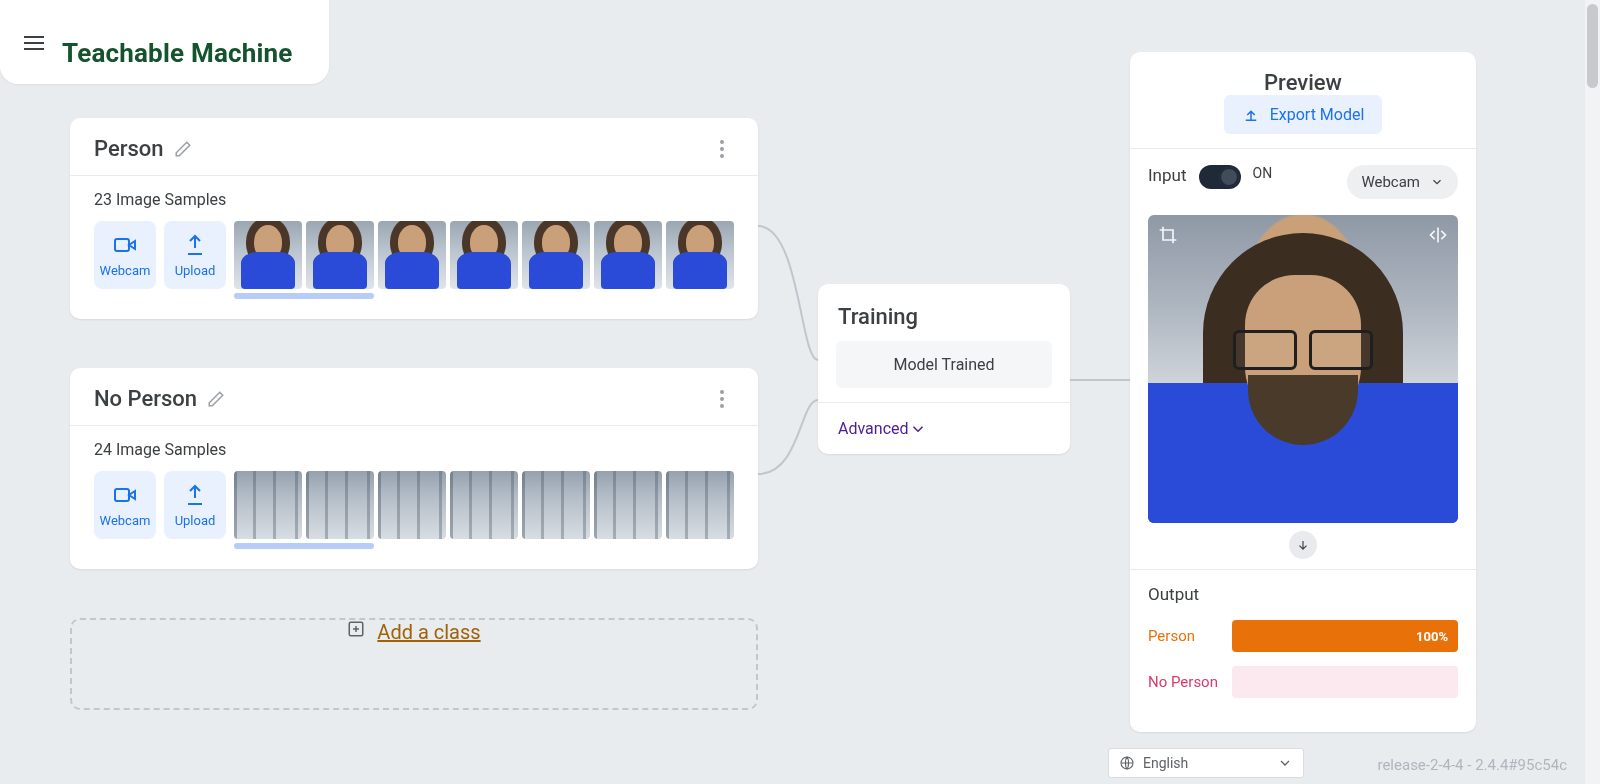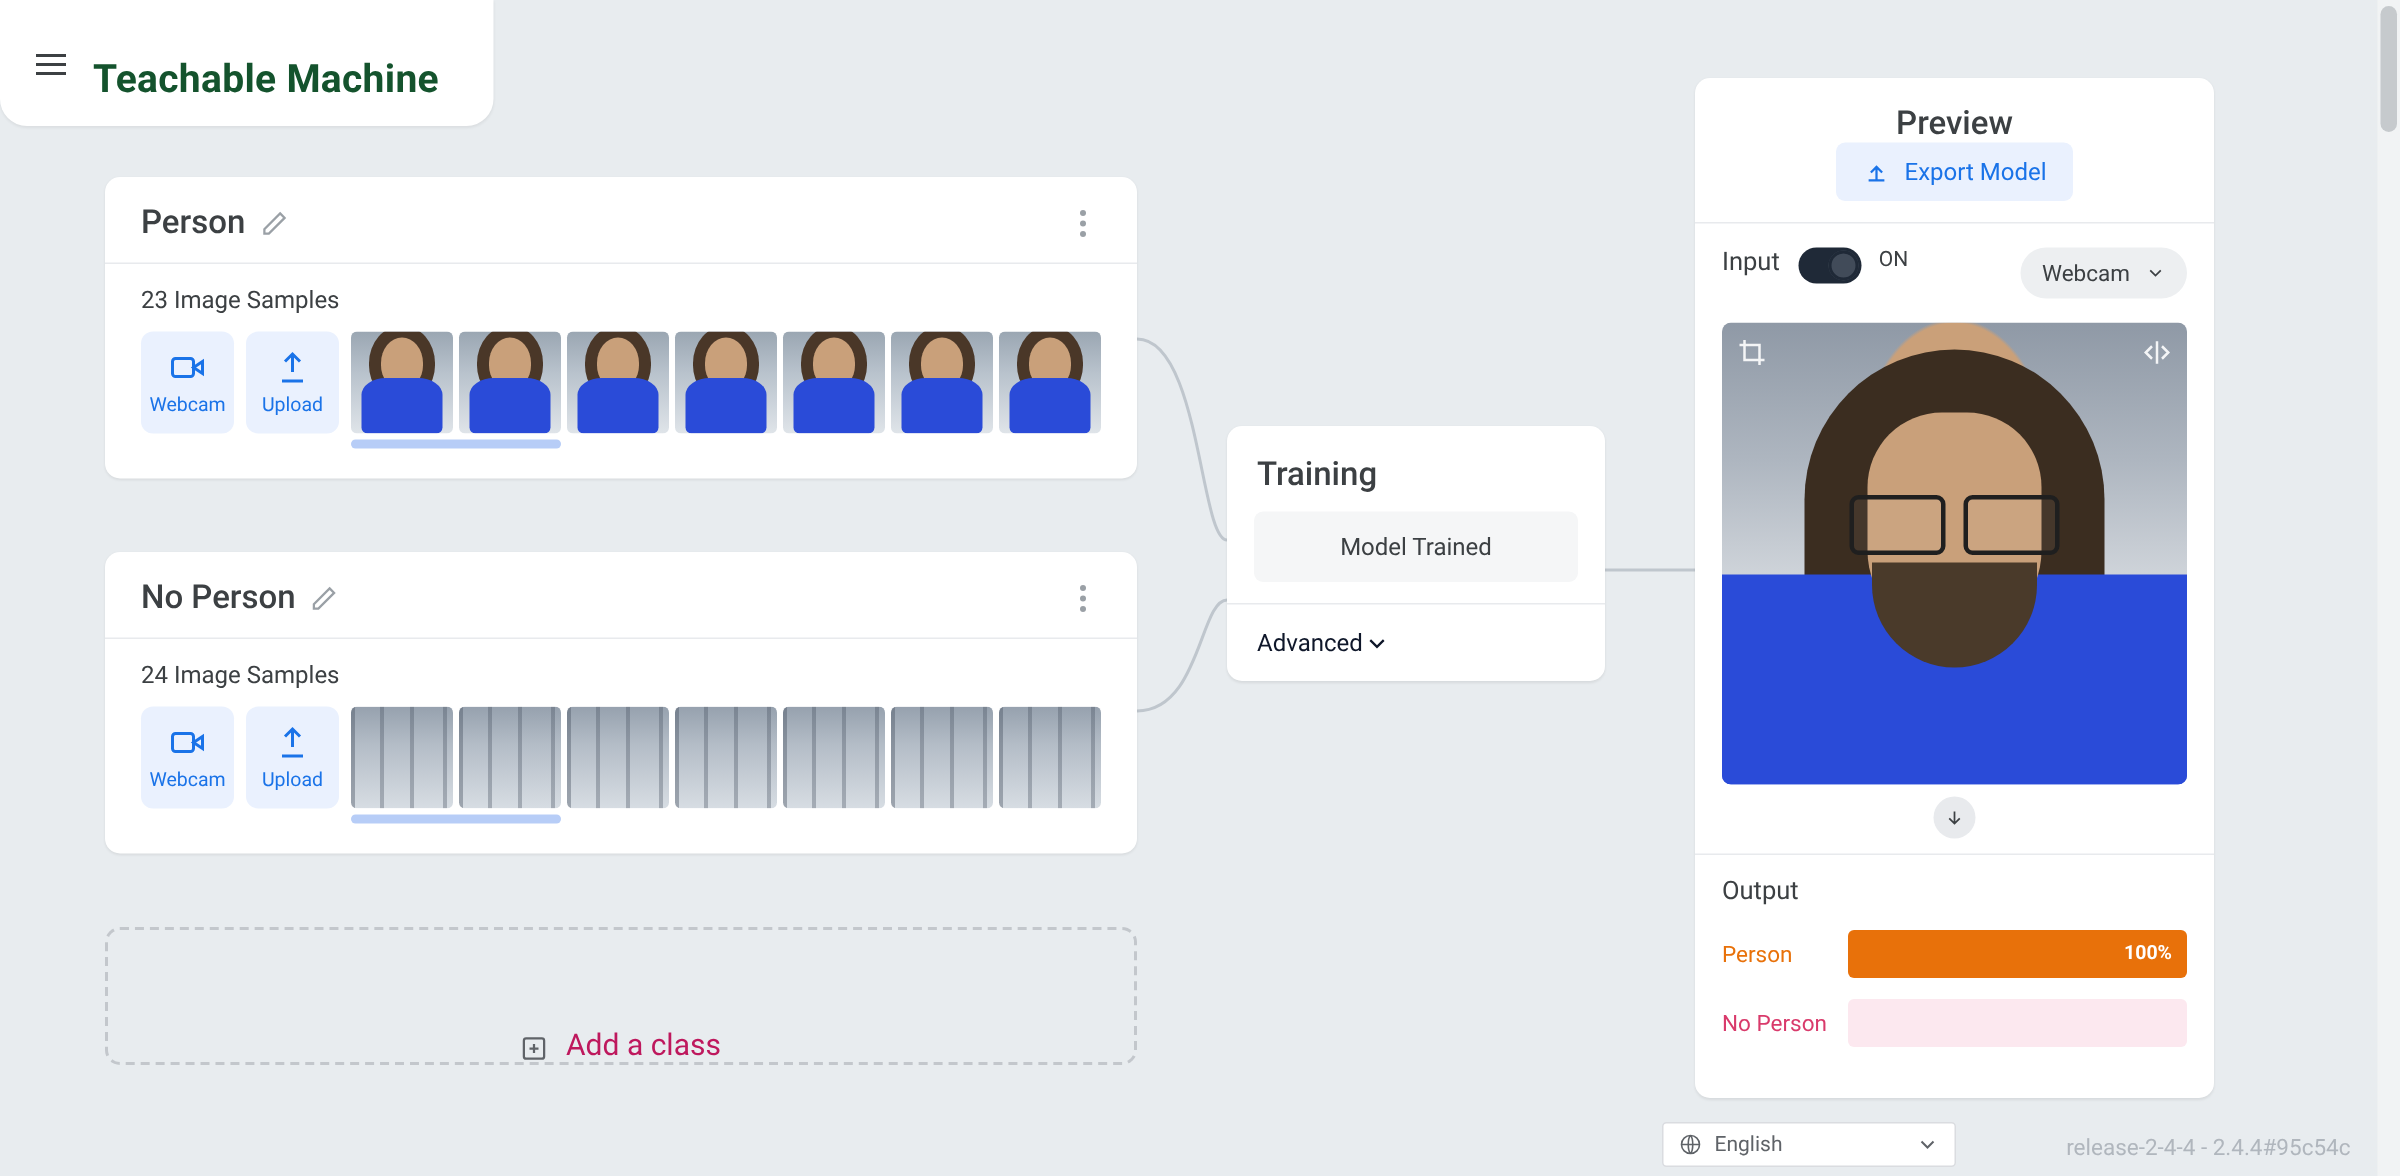--- a/index.html
+++ b/index.html
@@ -76,36 +76,36 @@
         linear-gradient(90deg, rgba(70,80,95,.4) 0 4%, transparent 4% 28%, rgba(70,80,95,.35) 28% 32%, transparent 32% 58%, rgba(70,80,95,.35) 58% 62%, transparent 62% 90%, rgba(70,80,95,.35) 90% 94%, transparent 94%),
         linear-gradient(180deg,#96a1ae 0%, #b4bdc7 38%, #d7dde3 100%);
     }
     .scroll-ind { height:6px; background:#b7cdf7; border-radius:3px; margin-top:4px; width:140px; margin-left:0; }
 
     .thumbs-wrap { display:flex; flex-direction:column; }
 
     
     .add-class {
       position:absolute; left:70px; top:618px; width:688px; height:92px;
-      border:2px dashed #c3c7cc; border-radius:10px; display:flex; align-items:flex-end; justify-content:center; gap:12px;
-      color:#be185d; font-size:20px; cursor:pointer;
+      border:2px dashed #c3c7cc; border-radius:10px; display:flex; align-items:flex-start; justify-content:center; gap:12px;
+      color:#a16207; font-size:20px; cursor:pointer;text-decoration:underline;
     }
     .add-class svg { width:18px; height:18px; color:#5f6368; }
 
     
     .training-card {
       position:absolute; left:818px; top:284px; width:252px; background:#fff; border-radius:10px;
       box-shadow: 0 1px 2px rgba(0,0,0,.08);
     }
     .training-title { font-size:22px; font-weight:500; color:#3c4043; padding:20px 20px 12px; }
     .training-status {
       margin:0 18px 14px; background:#f5f6f7; border-radius:6px; text-align:center;
       padding:14px 8px; color:#3c4043; font-size:16px;
     }
-    .training-adv { border-top:1px solid #e8eaed; padding:16px 20px; display:flex; align-items:center; color:#0f172a; font-size:16px; cursor:pointer;}
+    .training-adv { border-top:1px solid #e8eaed; padding:16px 20px; display:flex; align-items:center; color:#4c1d95; font-size:16px; cursor:pointer;}
 
     
     .preview-card {
       position:absolute; left:1130px; top:52px; width:346px; background:#fff; border-radius:10px;
       box-shadow:0 1px 2px rgba(0,0,0,.08);
     }
     .preview-header { display:flex; justify-content:space-between; align-items:center; padding:18px 18px 14px; border-bottom:1px solid #e8eaed;flex-direction:column;}
     .preview-title { font-size:22px; font-weight:500; }
     .export-btn { background:#eaf1fe; color:#1a73e8; border-radius:6px; padding:10px 18px; display:flex; align-items:center; gap:10px; font-size:16px; cursor:pointer;}
     .export-btn svg { width:18px; height:18px; }

